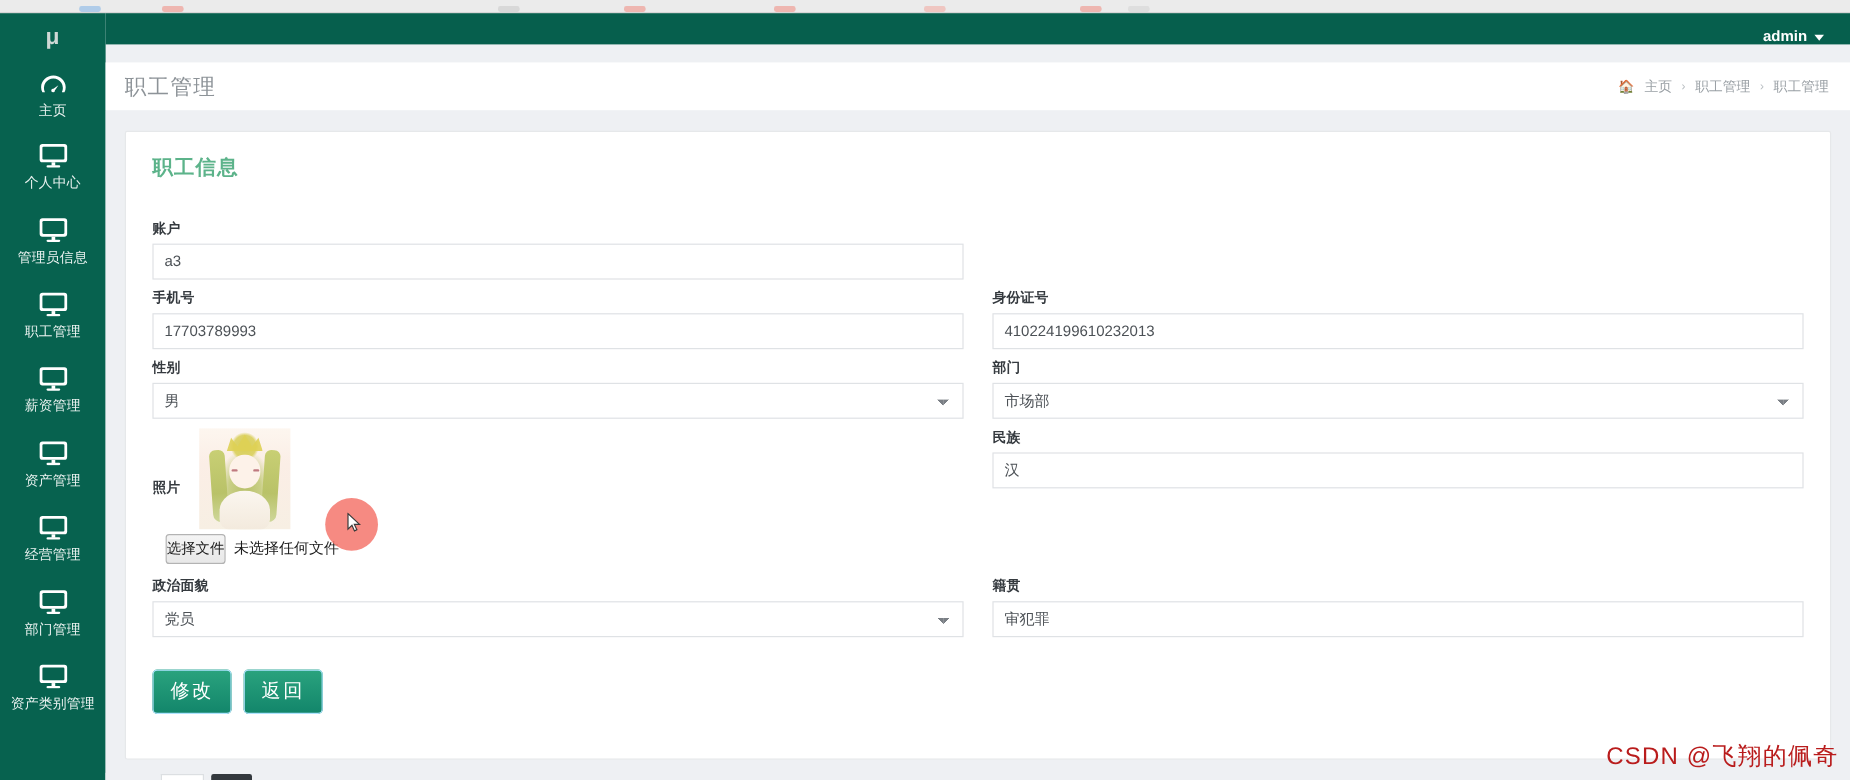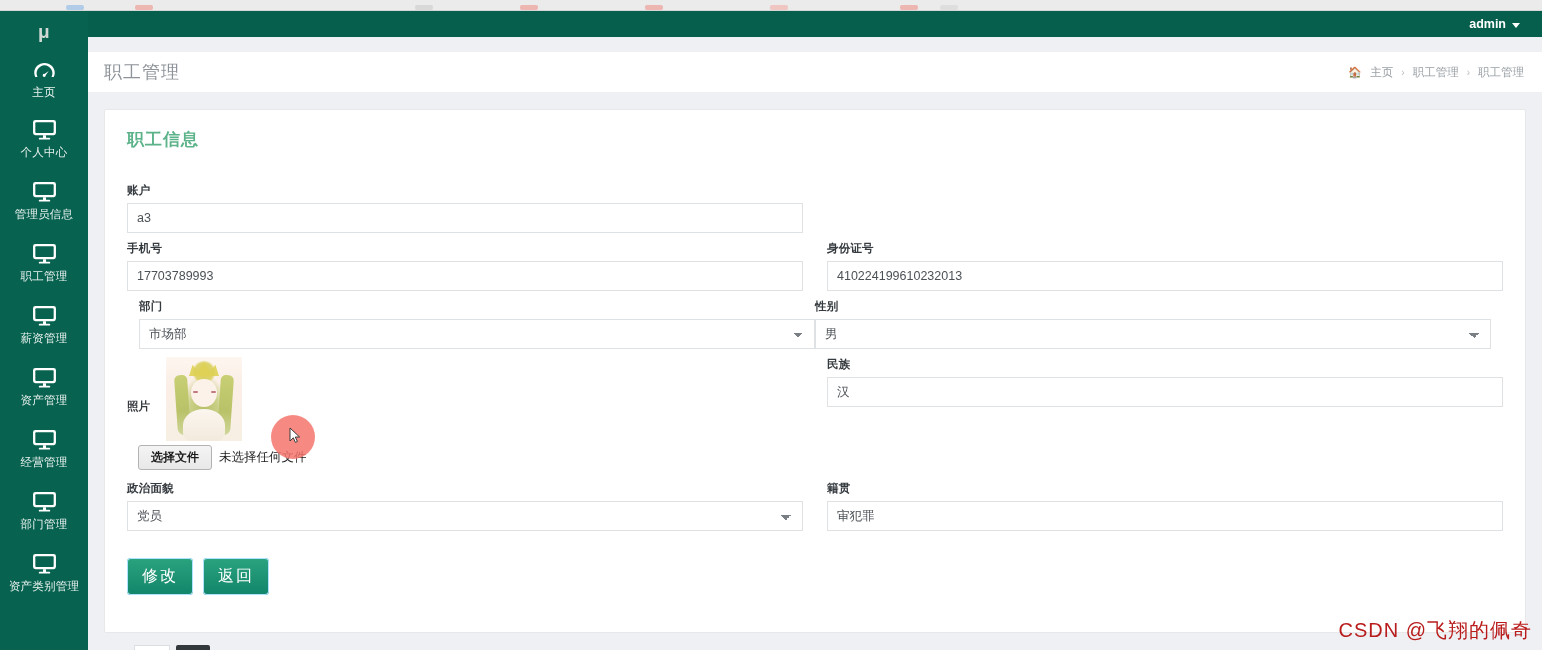--- a/index.html
+++ b/index.html
@@ -51,21 +51,21 @@
     white-space: nowrap;
     letter-spacing: .2px;
   }
   .nav-item.first { height: 56px; }
 
   
   #topbar {
     position: absolute; top: 11px; left: 88px;
     width: 1454px; height: 26px;
     background: #065f4d;
-    display: flex; align-items: center; justify-content: flex-end;
+    display: flex; align-items: flex-end; justify-content: flex-end;
   }
   #user-menu {
     display: flex; align-items: center; gap: 6px;
     color: #ffffff; font-size: 12.5px; font-weight: 700;
     margin-right: 22px; cursor: pointer;
   }
   #user-menu .caret {
     width: 0; height: 0;
     border-left: 4px solid transparent;
     border-right: 4px solid transparent;
@@ -192,24 +192,23 @@
   }
   .file-row {
     position: absolute; left: 11px; top: 88px;
     display: flex; align-items: center; gap: 7px;
   }
   .file-btn {
     border: 1px solid #b3b3b3;
     background: linear-gradient(180deg, #f4f4f4 0%, #e8e8e8 100%);
     border-radius: 3px;
     font-size: 12px; color: #1b1b1b;
-    padding: 3px 12px;
+    padding: 3px 0;
     font-family: inherit;
     cursor: pointer;
-    font-weight: bold;
   }
   .file-name { font-size: 12.5px; color: #1b1b1b; }
 
   
   #cursor-halo {
     position: absolute; left: 144px; top: 58px;
     width: 44px; height: 44px; border-radius: 50%;
     background: #f4766c; opacity: .85;
     pointer-events: none;
   }
@@ -427,30 +426,30 @@
       </div>
       <div class="col right">
         <div class="field">
           <label class="f-label">身份证号</label>
           <input class="f-input" type="text" value="410224199610232013" style="">
         </div>
       </div>
     </div>
 
     <div class="row">
+      <div class="col">
+        <div class="field">
+          <label class="f-label">性别</label>
+          <select class="f-select"><option value="男">男</option><option value="女">女</option></select>
+        </div>
+      </div>
       <div class="col right">
         <div class="field">
           <label class="f-label">部门</label>
           <select class="f-select"><option value="市场部">市场部</option></select>
-        </div>
-      </div>
-      <div class="col">
-        <div class="field">
-          <label class="f-label">性别</label>
-          <select class="f-select"><option value="男">男</option><option value="女">女</option></select>
         </div>
       </div>
     </div>
 
     <div class="row">
       <div class="col">
         <div class="photo-block">
           <span class="photo-label">照片</span>
           <div class="photo-thumb">
             <span class="crown"></span>

